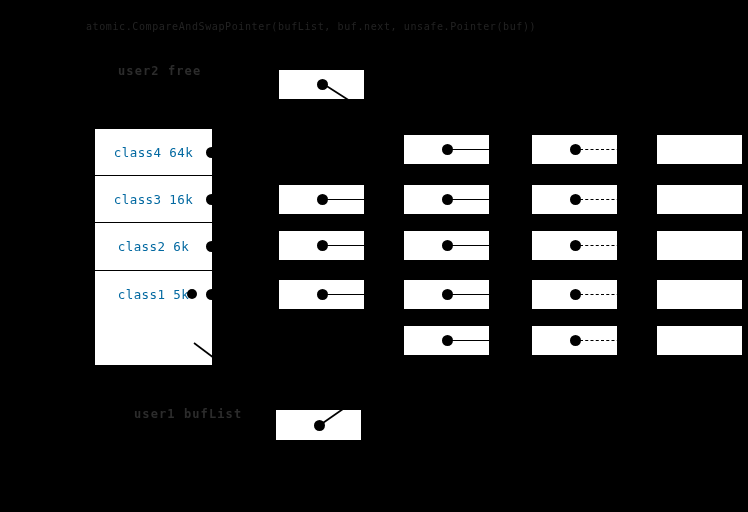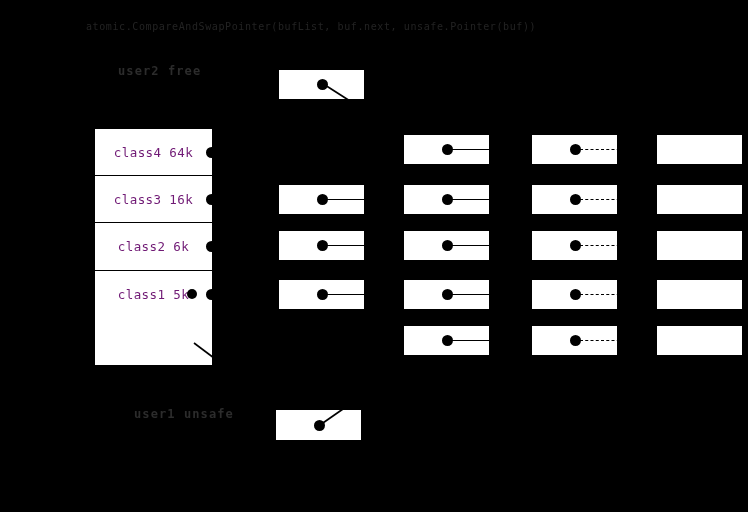--- a/index.html
+++ b/index.html
@@ -61,21 +61,21 @@
     position: relative;
     height: 47.2px;
     box-sizing: border-box;
     border-bottom: 1px solid #000000;
     display: flex;
     align-items: center;
     justify-content: center;
   }
   .class-row:last-child { border-bottom: none; }
   .class-row-label {
-    color: #701a75;
+    color: #0369a1;
     font-size: 12.5px;
     letter-spacing: 0.4px;
     white-space: pre;
     font-family: "DejaVu Sans Mono", "Liberation Mono", monospace;
   }
   
   .edge-dot {
     position: absolute;
     right: -5px;
     top: 50%;
@@ -223,21 +223,21 @@
         <div class="buf-dot" style="left: 38px;"></div>
         <div class="buf-line" style="left: 48px; width: 45px;"></div>
       </div>
       <div class="buf-cell" style="left: 532px; top: 326px; width: 85px;">
         <div class="buf-dot" style="left: 38px;"></div>
         <div class="buf-line dashdot" style="left: 48px; width: 45px;"></div>
       </div>
       <div class="buf-cell" style="left: 657px; top: 326px; width: 85px;"></div>
     </div>
 
-  <div class="actor-label" id="label-user1">user1 unsafe</div>
+  <div class="actor-label" id="label-user1">user1 bufList</div>
 
   <div class="cell" id="malloc-box">
     <div class="buf-dot" style="left:38px; top:10px;"></div>
   </div>
 
   <svg id="connectors">
     <line x1="325" y1="85" x2="350" y2="101" stroke="#000000" stroke-width="1.6"></line>
     <line x1="194" y1="343" x2="214" y2="358" stroke="#000000" stroke-width="1.6"></line>
     <line x1="320" y1="425" x2="343" y2="409" stroke="#000000" stroke-width="1.6"></line>
   </svg>

